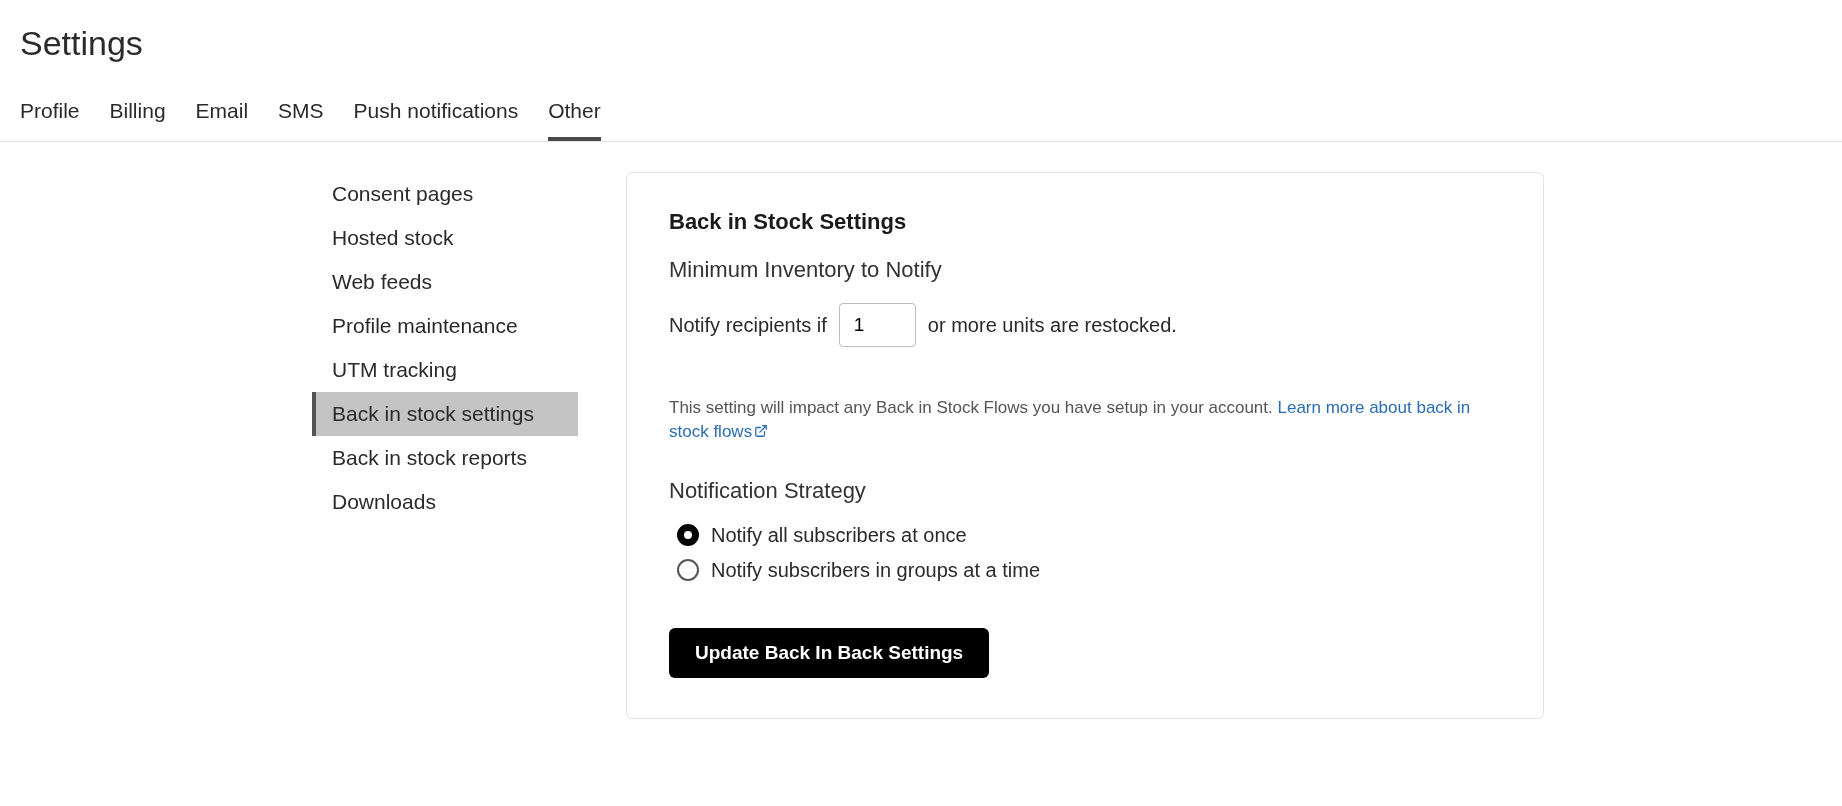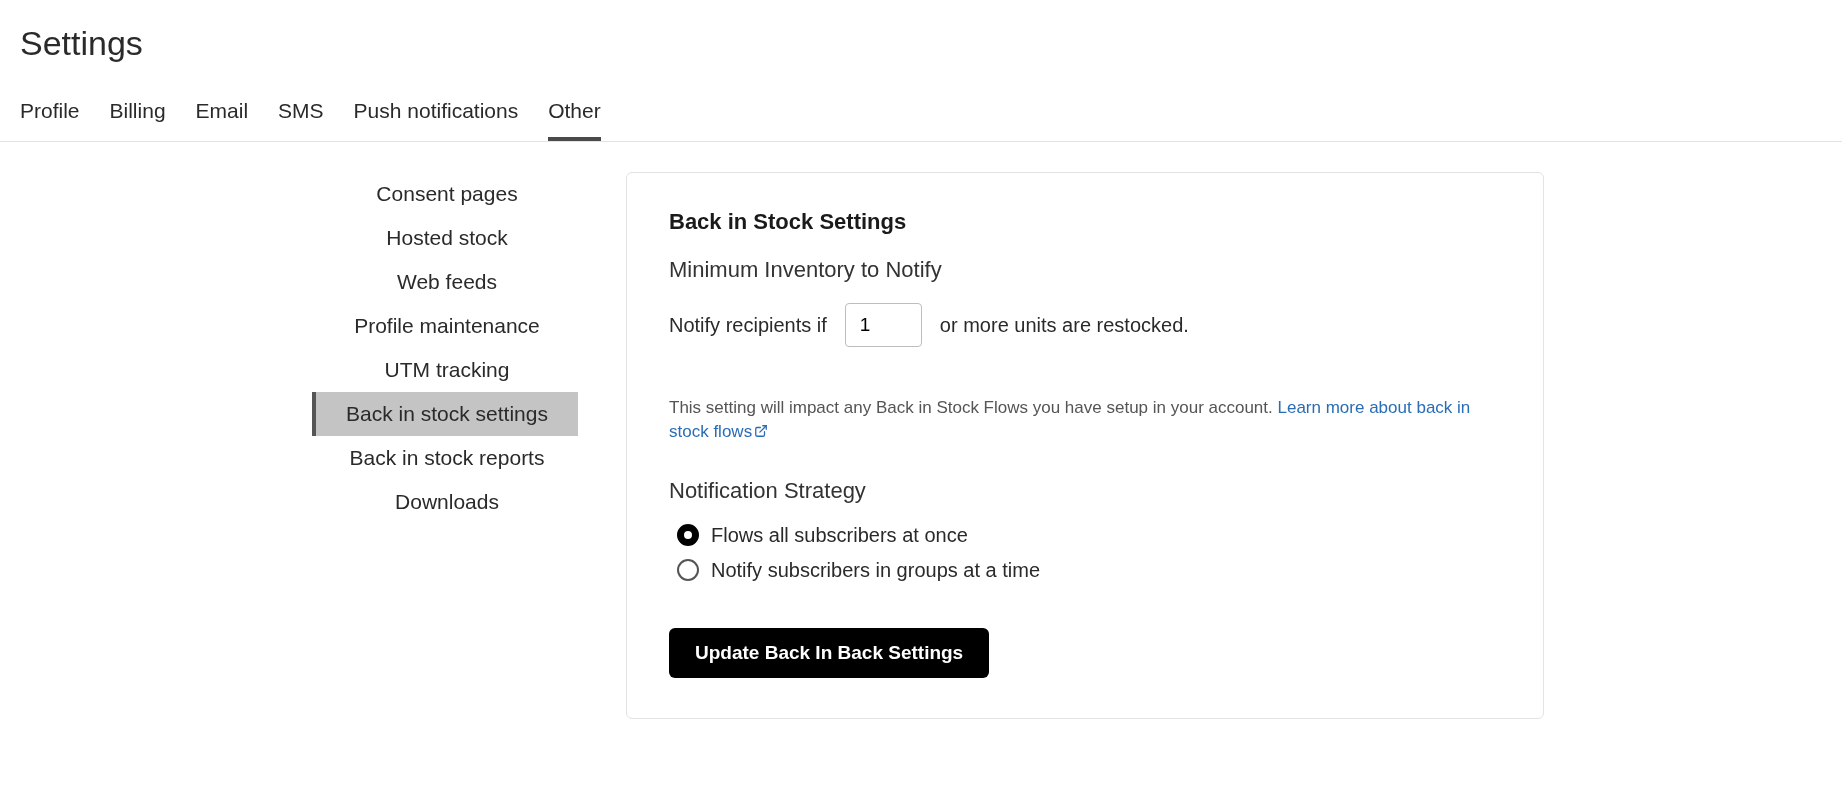--- a/index.html
+++ b/index.html
@@ -41,21 +41,20 @@
 .content-area {
   display: flex;
   padding: 30px 20px 40px;
   gap: 48px;
   align-items: flex-start;
 }
 .sidebar {
   width: 266px;
   margin-left: 292px;
   flex-shrink: 0;
-  text-align: center;
 }
 .sidebar-item {
   font-size: 21px;
   color: #2a2a2a;
   padding: 10px 16px;
   cursor: pointer;
   border-left: 4px solid transparent;
 }
 .sidebar-item.active {
   background: #c4c4c4;
@@ -76,21 +75,21 @@
 }
 .subheading {
   font-size: 22px;
   font-weight: 400;
   color: #333;
   margin-bottom: 20px;
 }
 .input-row {
   display: flex;
   align-items: center;
-  gap: 18px;
+  gap: 12px;
   font-size: 20px;
   color: #2a2a2a;
   margin-bottom: 24px;
 }
 .number-input {
   width: 77px;
   height: 44px;
   border: 1px solid #bdbdbd;
   border-radius: 4px;
   font-size: 19px;
@@ -209,21 +208,21 @@
             </svg></span></a>
     </p>
 
     <h3 class="subheading">Notification Strategy</h3>
 
     <div class="radio-group">
       <label class="radio-row selected">
         <span class="radio-outer">
             <span class="radio-inner"></span>
           </span>
-        <span>Flows all subscribers at once</span>
+        <span>Notify all subscribers at once</span>
       </label>
       <label class="radio-row">
         <span class="radio-outer"></span>
         <span>Notify subscribers in groups at a time</span>
       </label>
     </div>
 
     <button class="primary-btn">Update Back In Back Settings</button>
   </section>
 

